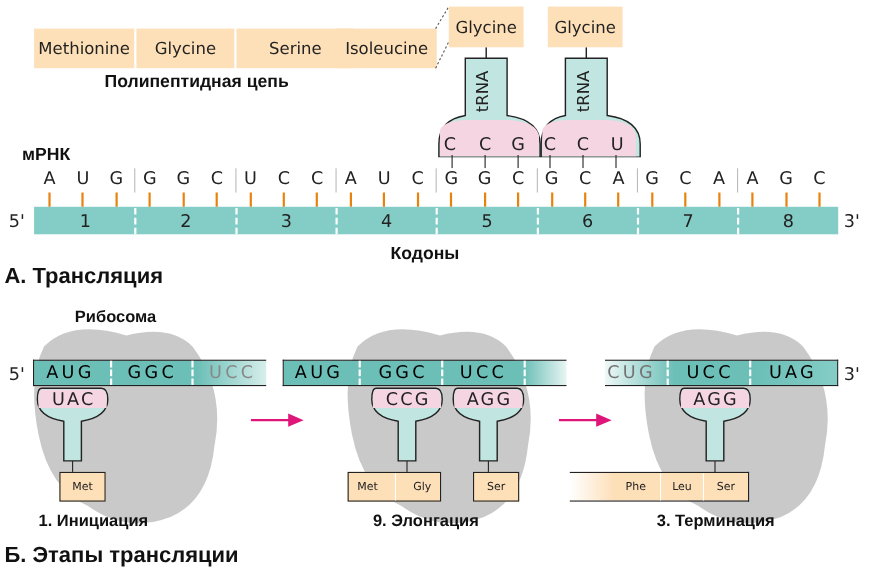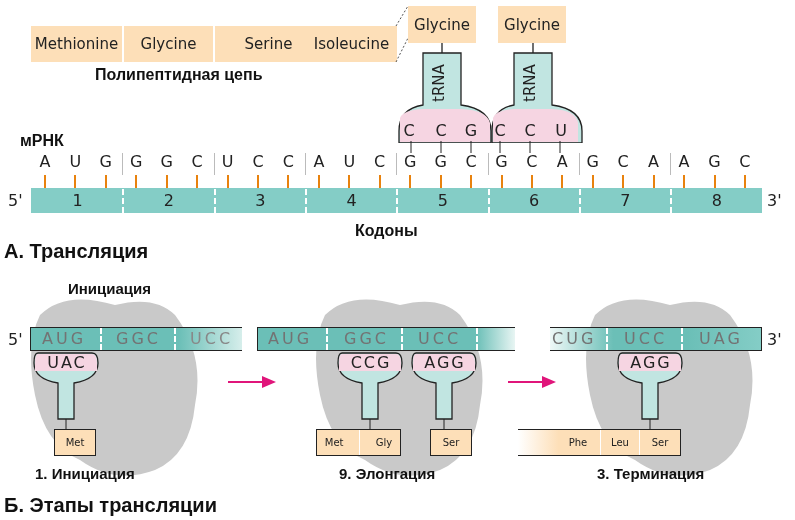--- a/index.html
+++ b/index.html
@@ -8,21 +8,21 @@
   .aa{position:absolute;background:#fddfb8;font-family:"DejaVu Sans",sans-serif;font-size:15px;color:#222;display:flex;align-items:center;justify-content:center;height:36px;top:26px;}
   .serif-b{font-family:Liberation Sans, sans-serif;font-weight:bold;color:#111;}
   .nt{position:absolute;font-size:16px;color:#222;width:20px;text-align:center;}
   .tick{position:absolute;width:2px;height:13px;background:#e8820e;}
   .sep{position:absolute;width:1px;height:22px;background:#bbb;}
   .mbar{position:absolute;top:188px;height:25px;background:#84cdc6;}
   .codon-num{position:absolute;top:188px;height:25px;font-size:16px;color:#222;display:flex;align-items:center;justify-content:center;}
   .dash{position:absolute;top:189px;height:24px;border-left:2px dashed #fff;}
   .label5{font-size:16px;color:#222;}
   .mstrip{position:absolute;height:24px;background:#6bbfb7;border:1.5px solid #222;box-sizing:border-box;}
-  .codonL{position:absolute;font-size:16px;letter-spacing:3px;color:#737373;}
+  .codonL{position:absolute;font-size:16px;letter-spacing:3px;color:#000000;}
   .anti{position:absolute;font-size:16px;letter-spacing:2px;color:#222;text-align:center;}
   .aab{position:absolute;background:#fddfb8;border:1.5px solid #222;box-sizing:border-box;font-size:10px;color:#222;display:flex;align-items:center;justify-content:center;height:27px;}
 </style>
 </head>
 <body>
 
 <div>
   <div class="aa" style="left:31px;width:91px;">Methionine</div>
   <div class="aa" style="left:124px;width:89px;">Glycine</div>
   <div class="aa" style="left:215px;width:107px;">Serine</div>
@@ -147,21 +147,21 @@
     <div class="codon-num" style="left: 579.8px; width: 91.3px;">7</div>
     <div class="sep" style="left: 670.1px; top: 153px;"></div>
     <div class="dash" style="left: 670.1px;"></div>
     <div class="codon-num" style="left: 671.1px; width: 91.3px;">8</div>
   </div>
 <div class="abs label5" style="left:767px;top:191px;">3'</div>
 
 <div class="abs serif-b" style="left:355px;top:222px;font-size:16px;">Кодоны</div>
 <div class="abs serif-b" style="left:4px;top:240px;font-size:20px;">А.  Трансляция</div>
 
-<div class="abs serif-b" style="left:68px;top:280px;font-size:15px;">Инициация</div>
+<div class="abs serif-b" style="left:68px;top:280px;font-size:15px;">Рибосома</div>
 
 <svg class="abs" style="left:25px;top:295px;" width="200" height="185">
   <path d="M15 20 Q40 -5 90 10 Q130 0 150 20 Q180 60 170 110 Q165 160 130 175 Q90 190 55 165 Q20 150 10 100 Q0 50 15 20 Z" fill="#c9c9c9"></path>
 </svg>
 <svg class="abs" style="left:310px;top:295px;" width="200" height="185">
   <path d="M15 20 Q40 -5 90 10 Q130 0 150 20 Q180 60 170 110 Q165 160 130 175 Q90 190 55 165 Q20 150 10 100 Q0 50 15 20 Z" fill="#c9c9c9"></path>
 </svg>
 <svg class="abs" style="left:580px;top:295px;" width="200" height="185">
   <path d="M15 20 Q40 -5 90 10 Q130 0 150 20 Q180 60 170 110 Q165 160 130 175 Q90 190 55 165 Q20 150 10 100 Q0 50 15 20 Z" fill="#c9c9c9"></path>
 </svg>

